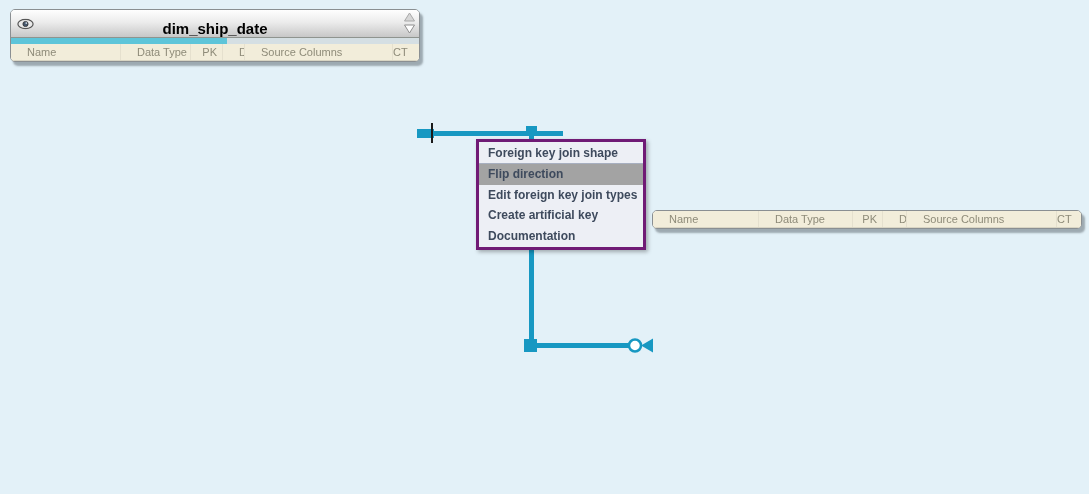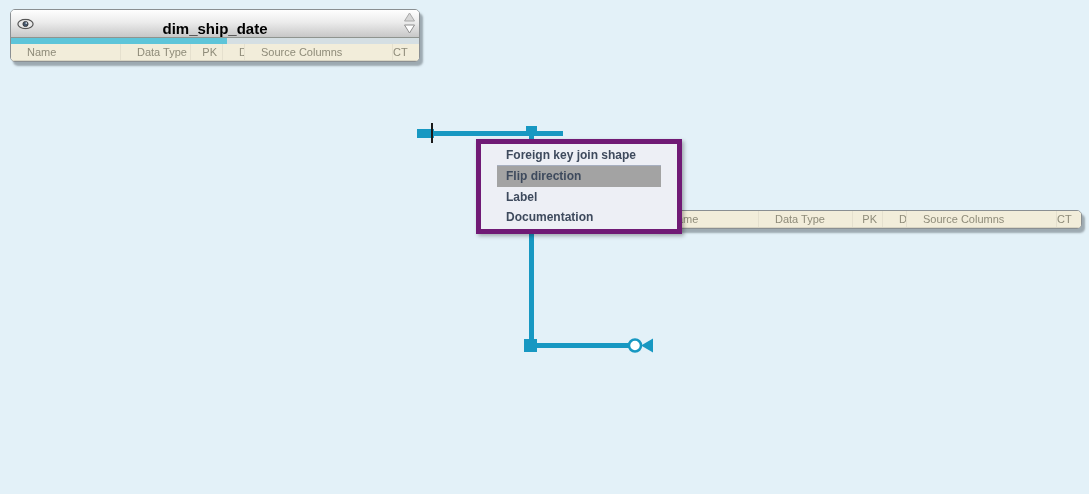--- a/index.html
+++ b/index.html
@@ -27,21 +27,21 @@
   .cell.ct{justify-content:center;padding:0;border-right:none}
   .hicon-left{position:absolute;left:6px;top:50%;transform:translateY(-50%);display:flex}
   .hicon-left.star{top:46%}
   .arrows{position:absolute;right:3px;top:1px;display:flex}
 
   
   .connector{position:absolute;left:0;top:0;z-index:3}
 
   
   .menu{position:absolute;left:476px;top:139px;width:164px;z-index:6;background:#edeff5;
-    border:5px solid #701a75;box-shadow:2px 2px 4px rgba(0,0,0,.3);padding:1px 16px}
+    border:3px solid #701a75;box-shadow:2px 2px 4px rgba(0,0,0,.3);padding:1px 0}
   .menu-item{height:20.4px;line-height:20.4px;padding-left:9px;font-size:12px;
     font-weight:bold;color:#3e4a5d;white-space:nowrap;overflow:hidden}
   .menu-item.hl{background:#a3a3a3}
   .menu-item.sep{border-bottom:1px solid #a7afc0}
 </style>
 </head>
 <body>
 
 <div class="canvas">
 
@@ -98,17 +98,18 @@
       <rect x="531" y="343" width="100" height="5" fill="#1798c2"></rect>
       <circle cx="635" cy="345.5" r="6" fill="#ffffff" stroke="#1798c2" stroke-width="2.5"></circle>
       <polygon points="641,345.5 653,338.5 653,352.5" fill="#1798c2"></polygon>
       <rect x="431" y="123" width="2" height="20" fill="#1a1a1a"></rect>
     </g>
   </svg>
 
   <div class="menu">
       <div class="menu-item sep">Foreign key join shape</div>
       <div class="menu-item hl">Flip direction</div>
-      <div class="menu-item">Label</div>
+      <div class="menu-item">Edit foreign key join types</div>
+      <div class="menu-item">Create artificial key</div>
       <div class="menu-item">Documentation</div>
     </div>
 
 </div>
 
 </body></html>

